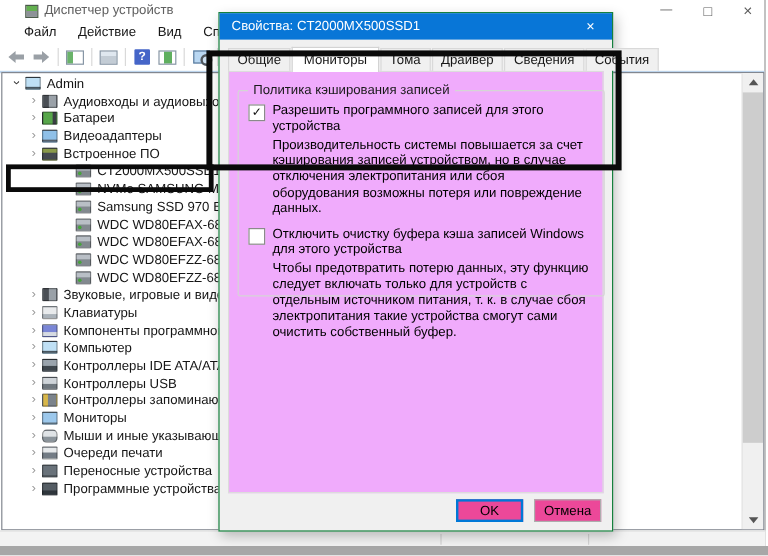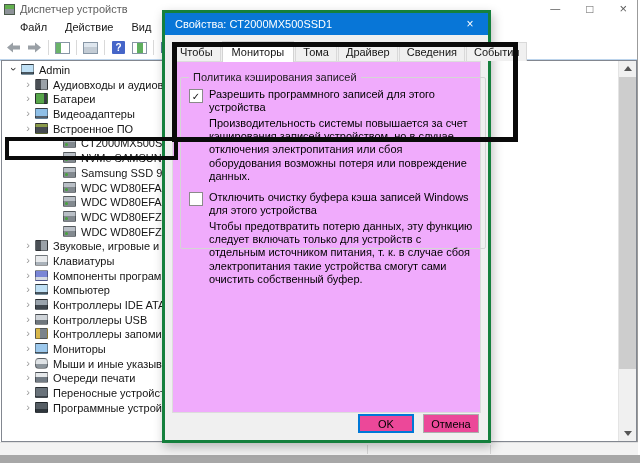--- a/index.html
+++ b/index.html
@@ -3,21 +3,21 @@
 <meta charset="utf-8">
 <style>
   html,body{margin:0;padding:0;}
   body{
     width:640px;height:463px;position:relative;overflow:hidden;
     font-family:"Liberation Sans",sans-serif;font-size:11px;background:#ffffff;
     -webkit-font-smoothing:antialiased;
   }
   
   #mainwin{position:absolute;left:0;top:0;width:638px;height:455px;background:#fff;border-right:1px solid #9b9b9b;box-sizing:border-box;}
-  #titlebar{position:relative;height:18px;display:flex;align-items:center;padding-left:4px;gap:5px;}
+  #titlebar{position:relative;height:18px;display:flex;align-items:center;padding-left:21px;gap:5px;}
   .win-icon{width:11px;height:11px;box-sizing:border-box;border:1px solid #4a5a4a;background:linear-gradient(180deg,#63b04f 0 4px,#8d9298 4px);flex:none;}
   #win-title{color:#606060;}
   #win-controls{position:absolute;right:10px;top:0;height:18px;display:flex;align-items:center;gap:26px;color:#5c5c5c;}
   #win-controls span{font-size:10px;line-height:10px;}
   
   #menubar{height:18px;display:flex;align-items:center;padding-left:11px;}
   .menu-item{padding:2px 9px;color:#161616;}
   
   #toolbar{height:23px;display:flex;align-items:center;padding-left:3px;border-bottom:2px solid #bcd4ec;}
   .tb-btn{width:21px;height:18px;display:flex;align-items:center;justify-content:center;flex:none;}
@@ -62,21 +62,21 @@
   .sb-btn{position:absolute;left:0;width:17px;height:15px;display:flex;align-items:center;justify-content:center;background:#f0f0f0;}
   .sb-up{top:0;}.sb-down{bottom:0;}
   .tri-up{width:0;height:0;border-left:4px solid transparent;border-right:4px solid transparent;border-bottom:5px solid #555;}
   .tri-down{width:0;height:0;border-left:4px solid transparent;border-right:4px solid transparent;border-top:5px solid #555;}
   #sb-thumb{position:absolute;left:0;top:16px;width:17px;height:292px;background:#cdcdcd;}
   
   #statusbar{position:absolute;left:0;top:442px;width:638px;height:13px;background:#f3f3f3;border-top:1px solid #e0e0e0;box-sizing:border-box;}
   .st-sep{position:absolute;top:2px;width:1px;height:9px;background:#d5d5d5;}
   #bottom-strip{position:absolute;left:0;top:455px;width:640px;height:8px;background:#a7a7a7;}
   
-  #dialog{position:absolute;left:162px;top:10px;width:329px;height:433px;background:#f0f0f0;border:3px solid #15803d;box-sizing:border-box;box-shadow:2px 4px 10px rgba(0,0,0,.25);z-index:10;}
+  #dialog{position:absolute;left:182px;top:10px;width:329px;height:433px;background:#f0f0f0;border:1px solid #15803d;box-sizing:border-box;box-shadow:2px 4px 10px rgba(0,0,0,.25);z-index:10;}
   #dlg-titlebar{height:22px;background:#0876d7;display:flex;align-items:center;color:#fff;padding-left:10px;}
   #dlg-close{margin-left:auto;width:36px;height:22px;display:flex;align-items:center;justify-content:center;color:#fff;font-size:12px;}
   #tabs{display:flex;align-items:flex-end;padding:6px 7px 0;position:relative;z-index:2;}
   .tab{background:#f0f0f0;border:1px solid #d9d9d9;border-bottom:none;padding:3px 7px;margin-right:1px;color:#161616;}
   .tab.active{background:#fff;padding:4px 9px;margin-bottom:-1px;border-color:#d3d3d3;}
   #tabpage{margin:0 7px;background:#f0abfc;border:1px solid #dcdcdc;height:352px;box-sizing:border-box;position:relative;}
   fieldset#cache-group{margin:9px 7px;border:1px solid #d5d5d5;border-radius:2px;padding:0 8px 8px;height:178px;box-sizing:border-box;}
   #cache-group legend{padding:0 4px;color:#1a1a1a;font-size:11px;}
   .cb-row{display:flex;gap:6px;margin-top:5px;}
   .checkbox{width:12px;height:12px;box-sizing:content-box;border:1px solid #8a8a8a;background:#fff;flex:none;display:flex;align-items:center;justify-content:center;margin-top:1px;font-family:"DejaVu Sans",sans-serif;font-size:10px;color:#111;}
@@ -290,21 +290,21 @@
 
 <div id="bottom-strip"></div>
 
 <div id="dialog">
   <div id="dlg-titlebar">
     <span>Свойства: CT2000MX500SSD1</span>
     <span id="dlg-close">×</span>
   </div>
 
   <div id="tabs">
-      <span class="tab">Чтобы</span>
+      <span class="tab">Общие</span>
       <span class="tab active">Мониторы</span>
       <span class="tab">Тома</span>
       <span class="tab">Драйвер</span>
       <span class="tab">Сведения</span>
       <span class="tab">События</span>
     </div>
 
   <div id="tabpage">
     <fieldset id="cache-group">
       <legend>Политика кэширования записей</legend>

